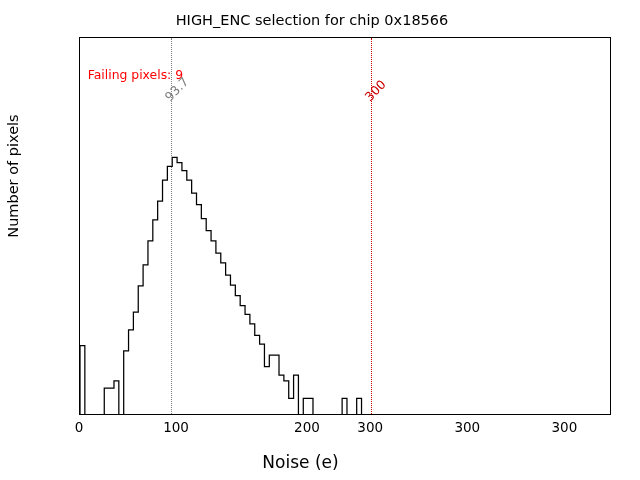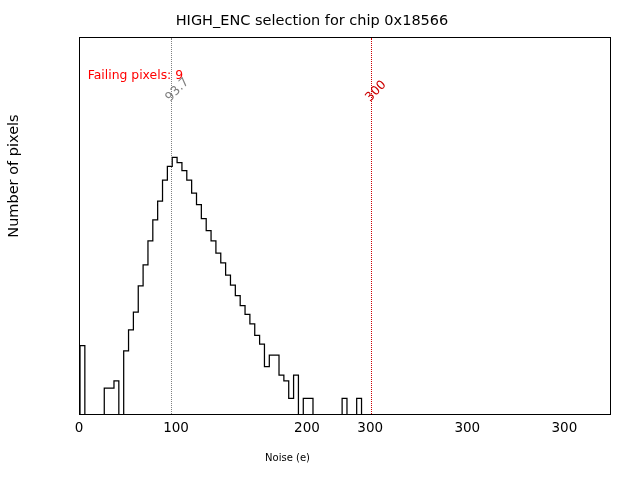--- a/index.html
+++ b/index.html
@@ -35,22 +35,22 @@
     transform:rotate(-90deg);transform-origin:center center;
     font-size:14.5px;color:#000;
   }
   .ytick-major{position:absolute;left:-5.5px;width:5.5px;height:1.1px;background:#000;}
   .ytick-minor{position:absolute;left:-3.2px;width:3.2px;height:1.1px;background:#000;}
   .ytick-major-r{position:absolute;right:-5.5px;width:5.5px;height:1.1px;background:#000;}
   .ytick-minor-r{position:absolute;right:-3.2px;width:3.2px;height:1.1px;background:#000;}
 
   
   #xlabel{
-    position:absolute;left:0;top:452px;width:575px;
-    text-align:center;font-size:10px;color:#000;
+    position:absolute;left:13px;top:452px;width:575px;
+    text-align:center;font-size:17px;color:#000;
   }
   .xtick-label{
     position:absolute;top:419px;font-size:13.5px;color:#000;
     transform:translateX(-50%);white-space:nowrap;
   }
   .xtick-major{position:absolute;bottom:-5.5px;width:1.1px;height:5.5px;background:#000;}
   .xtick-minor{position:absolute;bottom:-3.2px;width:1.1px;height:3.2px;background:#000;}
   .xtick-major-t{position:absolute;top:-5.5px;width:1.1px;height:5.5px;background:#000;}
   .xtick-minor-t{position:absolute;top:-3.2px;width:1.1px;height:3.2px;background:#000;}
 

